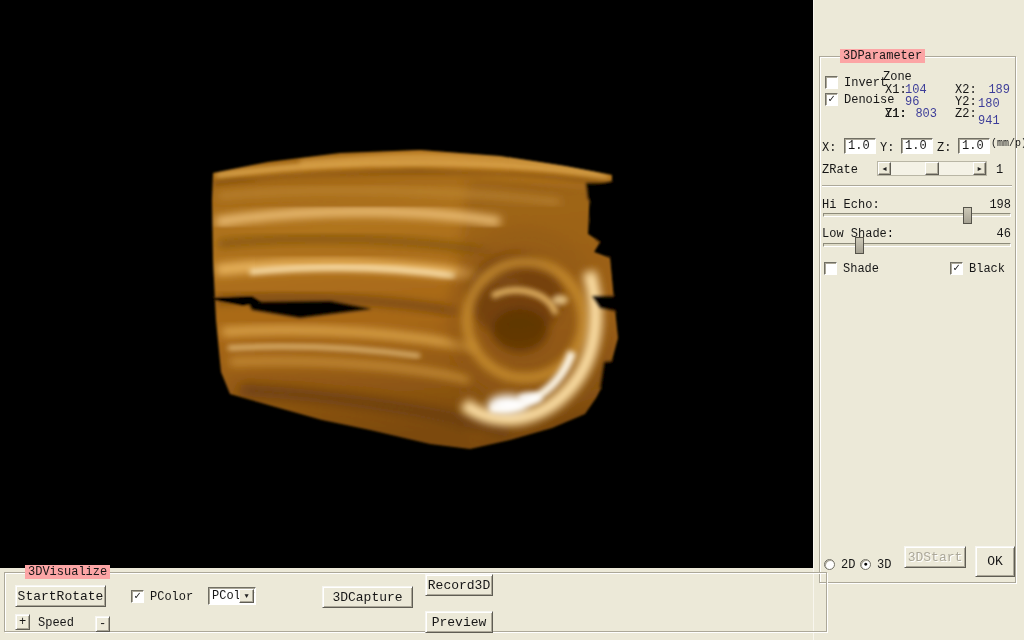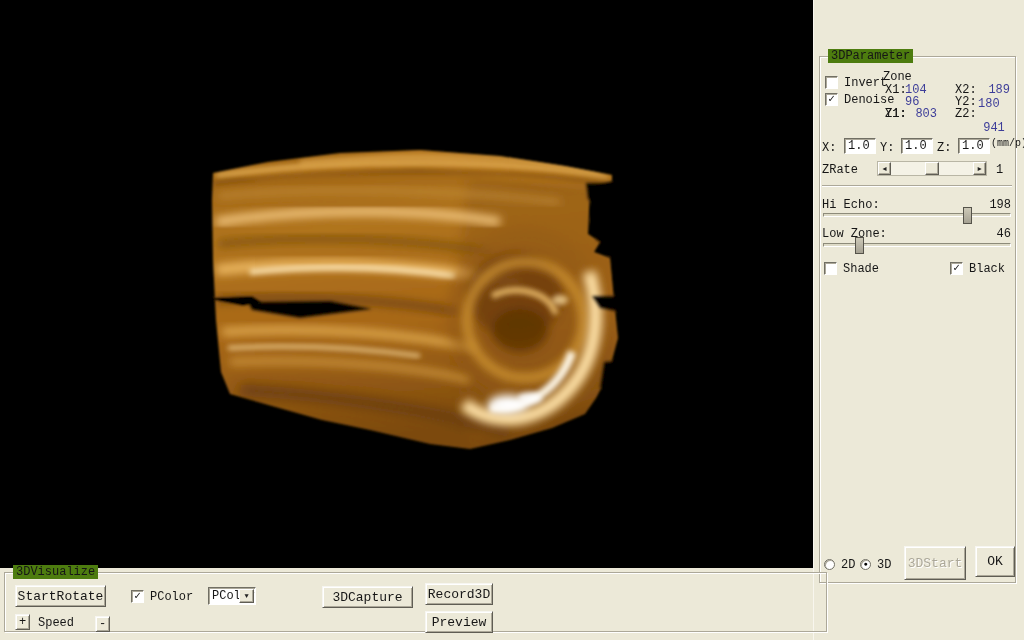--- a/index.html
+++ b/index.html
@@ -23,22 +23,22 @@
     position:absolute; left:813px; top:0; width:211px; height:640px;
     background:#ece9d8; border-left:1px solid #f8f6ee;
   }
 
   .groupbox {
     position:absolute;
     border:1px solid #aca899;
     box-shadow: inset 1px 1px 0 #ffffff, 1px 1px 0 #ffffff;
   }
   .legend {
-    position:absolute; top:-8px; left:8px;
-    background:#4d7c0f; padding:0 3px; white-space:nowrap;
+    position:absolute; top:-8px; left:20px;
+    background:#fca5a5; padding:0 3px; white-space:nowrap;
   }
 
   .lbl { position:absolute; white-space:nowrap; }
   .blue { color:#3d3d99; }
 
   
   .cb {
     position:absolute; width:13px; height:13px; background:#fff;
     border:1px solid; border-color:#716f64 #ffffff #ffffff #716f64;
     box-shadow: inset 1px 1px 0 #aca899;
@@ -222,21 +222,21 @@
     <span class="lbl blue" style="left:85px; top:26px; width:32px; text-align:left;">104</span>
     <span class="lbl" style="left:135px; top:26px;">X2:</span>
     <span class="lbl blue" style="left:158px; top:26px; width:32px; text-align:right;">189</span>
     <span class="lbl" style="left:65px; top:50px;">Y1:</span>
     <span class="lbl blue" style="left:85px; top:38px; width:32px; text-align:left;">96</span>
     <span class="lbl" style="left:135px; top:38px;">Y2:</span>
     <span class="lbl blue" style="left:158px; top:40px; width:32px; text-align:left;">180</span>
     <span class="lbl" style="left:65px; top:50px;">Z1:</span>
     <span class="lbl blue" style="left:85px; top:50px; width:32px; text-align:right;">803</span>
     <span class="lbl" style="left:135px; top:50px;">Z2:</span>
-    <span class="lbl blue" style="left:158px; top:64px; width:32px; text-align:center;">941</span>
+    <span class="lbl blue" style="left:158px; top:57px; width:32px; text-align:left;">941</span>
 
     <span class="lbl" style="left:2px; top:84px;">X:</span>
     <input class="tinput" style="left: 24px; top: 81px;" value="1.0">
     <span class="lbl" style="left:60px; top:84px;">Y:</span>
     <input class="tinput" style="left: 81px; top: 81px;" value="1.0">
     <span class="lbl" style="left:117px; top:84px;">Z:</span>
     <input class="tinput" style="left: 138px; top: 81px;" value="1.0">
     <span class="lbl" style="left:171px; top:81px; font-size:10px;">(mm/p)</span>
 
     <span class="lbl" style="left:2px; top:106px;">ZRate</span>
@@ -247,35 +247,35 @@
     </div>
     <span class="lbl" style="left:176px; top:106px;">1</span>
 
     <div class="divider" style="left:2px; top:128px; width:190px;"></div>
 
     <span class="lbl" style="left:2px; top:141px;">Hi Echo:</span>
     <span class="lbl" style="left:155px; top:141px; width:36px; text-align:right;">198</span>
     <div class="track" style="left:3px; top:156px; width:188px;"></div>
     <div class="thumb" style="left:143px; top:150px;"></div>
 
-    <span class="lbl" style="left:2px; top:170px;">Low Zone:</span>
+    <span class="lbl" style="left:2px; top:170px;">Low Shade:</span>
     <span class="lbl" style="left:155px; top:170px; width:36px; text-align:right;">46</span>
     <div class="track" style="left:3px; top:186px; width:188px;"></div>
     <div class="thumb" style="left:35px; top:180px;"></div>
 
     <span class="cb" style="left:4px; top:205px;"></span>
     <span class="lbl" style="left:23px; top:205px;">Shade</span>
     <span class="cb" style="left:130px; top:205px;">✓</span>
     <span class="lbl" style="left:149px; top:205px;">Black</span>
 
     <span class="radio" style="left:4px; top:502px;"></span>
     <span class="lbl" style="left:21px; top:501px;">2D</span>
     <span class="radio" style="left:40px; top:502px;">●</span>
     <span class="lbl" style="left:57px; top:501px;">3D</span>
-    <div class="btn disabled" style="left:84px; top:489px; width:62px; height:34px;">3DStart</div>
+    <div class="btn disabled" style="left:84px; top:489px; width:62px; height:22px;">3DStart</div>
     <div class="btn" style="left:155px; top:489px; width:40px; height:31px;">OK</div>
   </div>
 </div>
 
 <div class="groupbox" style="left:4px; top:572px; width:823px; height:60px;">
   <span class="legend">3DVisualize</span>
 
   <div class="btn" style="left:10px; top:12px; width:91px; height:22px;">StartRotate</div>
 
   <div class="btn small" style="left:10px; top:41px; width:15px; height:16px;">+</div>
@@ -284,15 +284,15 @@
 
   <span class="cb" style="left:126px; top:17px;">✓</span>
   <span class="lbl" style="left:145px; top:17px;">PColor</span>
 
   <div class="dropdown" style="left:203px; top:14px; width:48px; height:18px;">
     <span class="dd-text">PColor</span>
     <span class="dd-btn">▼</span>
   </div>
 
   <div class="btn" style="left:317px; top:13px; width:91px; height:22px;">3DCapture</div>
-  <div class="btn" style="left:420px; top:10px; width:68px; height:22px;">Record3D</div>
+  <div class="btn" style="left:420px; top:1px; width:68px; height:22px;">Record3D</div>
   <div class="btn" style="left:420px; top:38px; width:68px; height:22px;">Preview</div>
 </div>
 
 </body></html>

